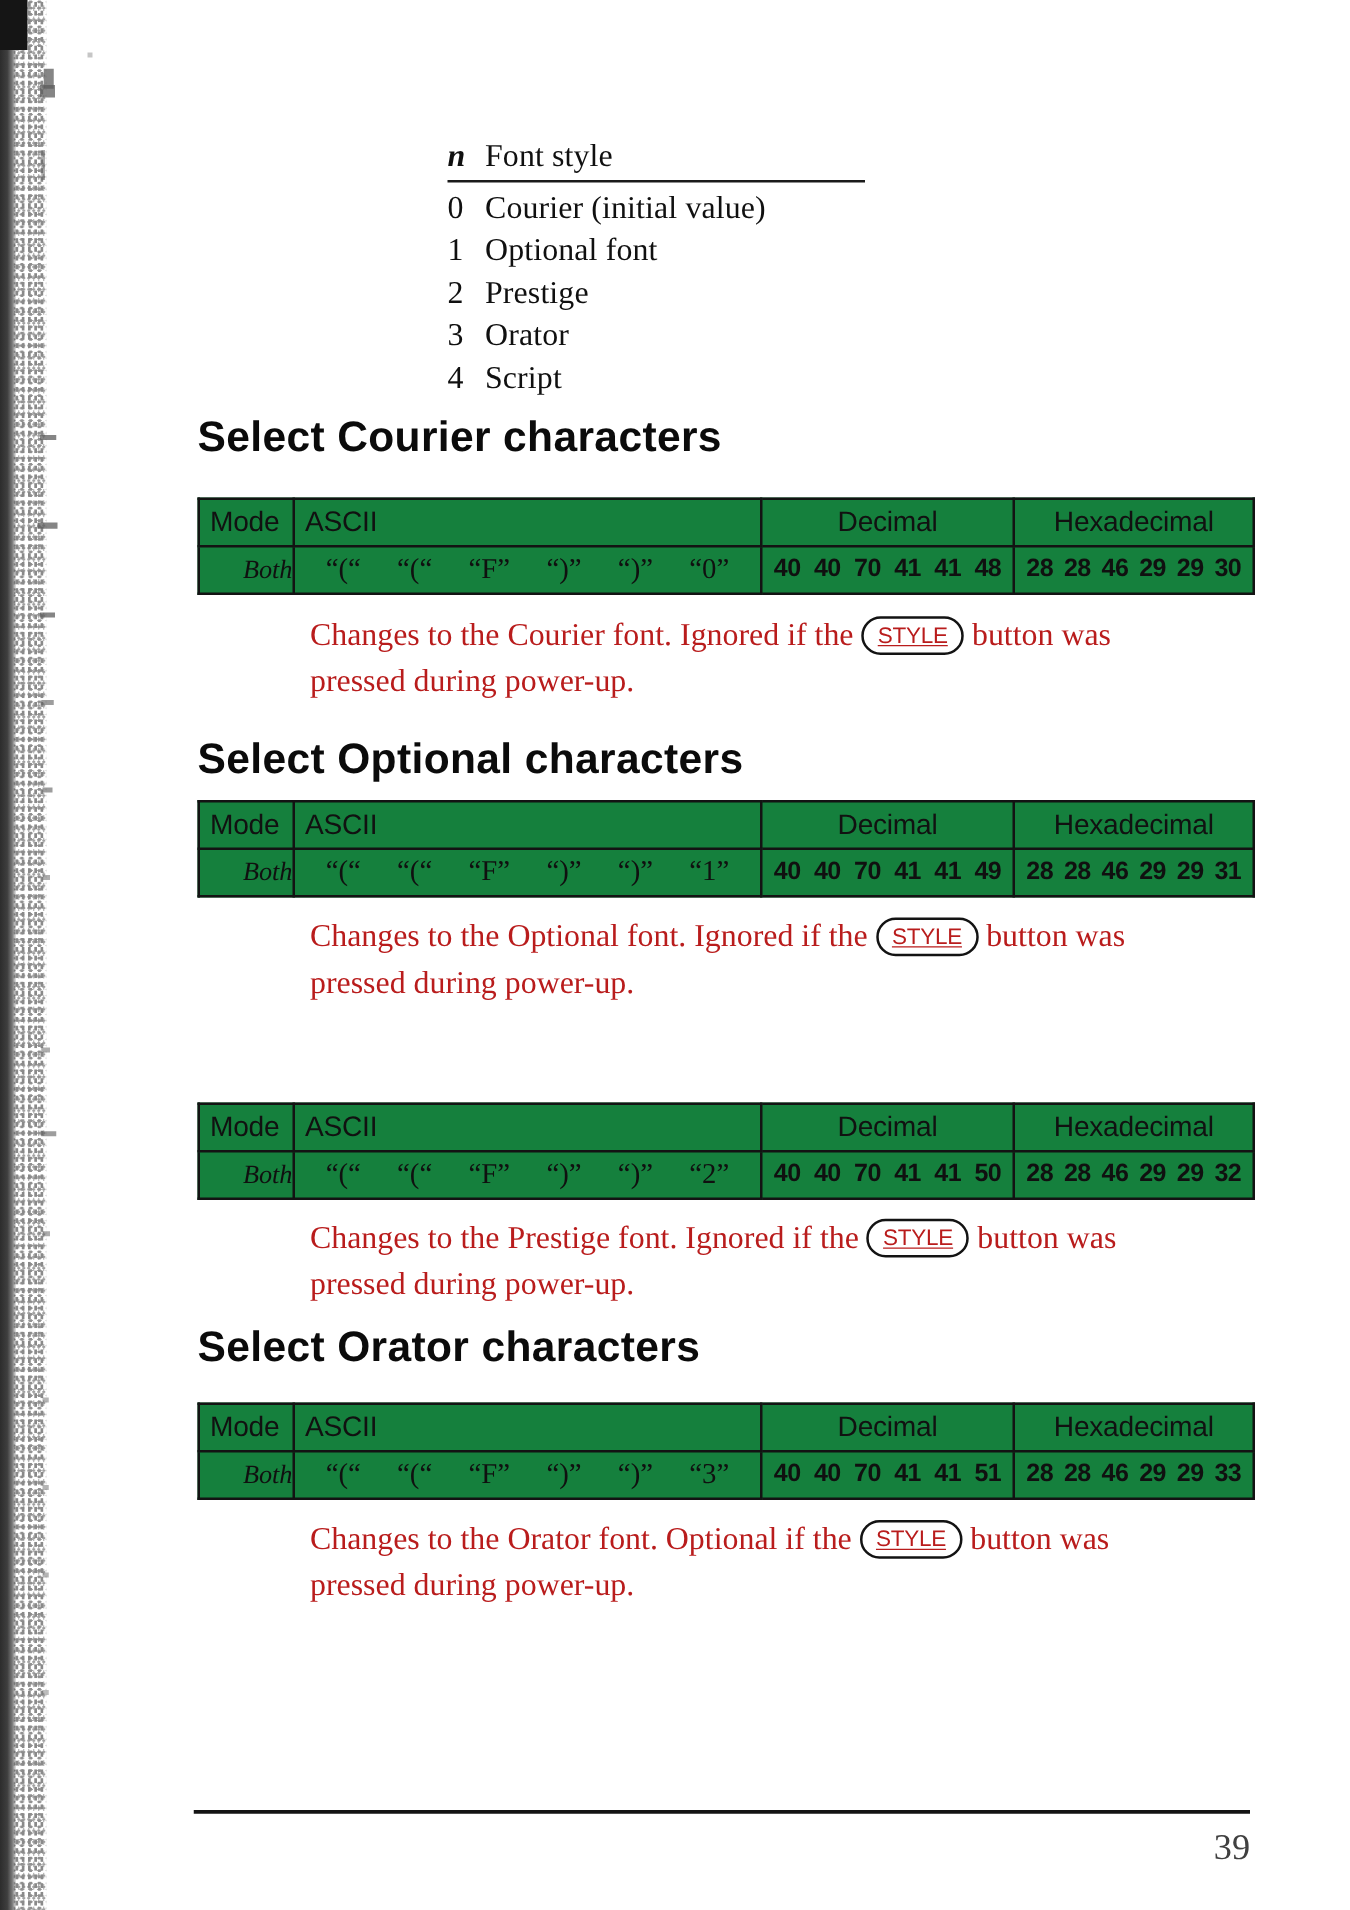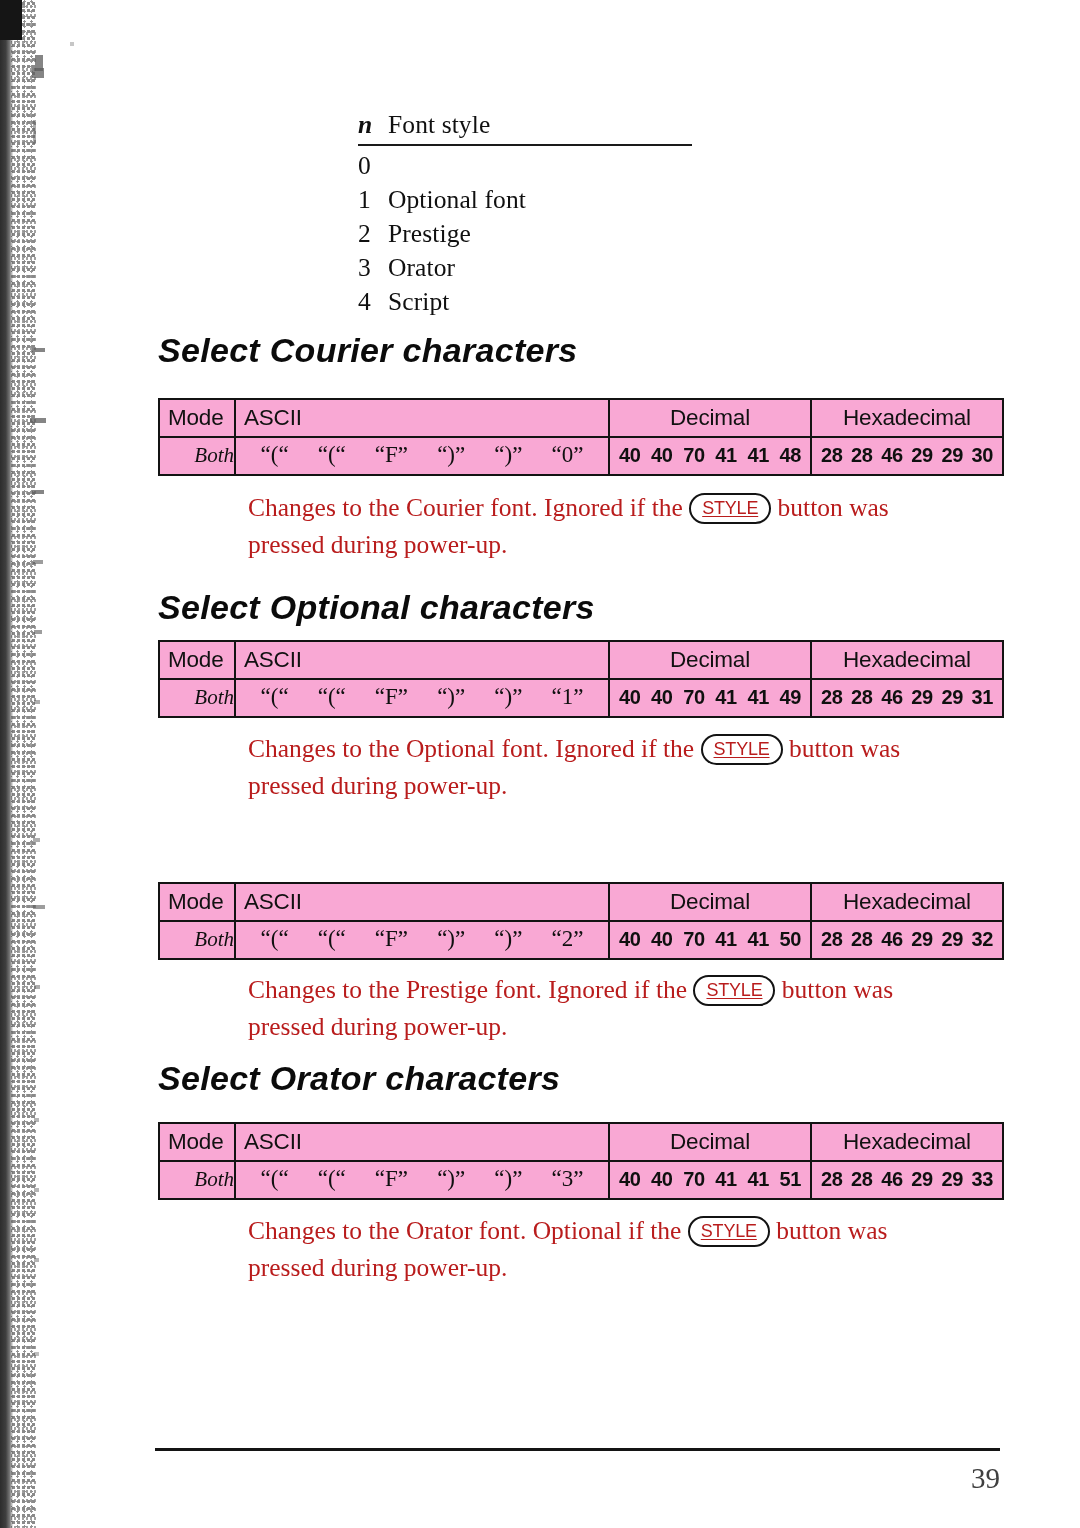--- a/index.html
+++ b/index.html
@@ -87,34 +87,33 @@
     background: #1a1a1a;
     margin: 2px 0 3px 0;
   }
 
   
   h2.section-title {
     position: absolute;
     margin: 0;
     font-family: "Liberation Sans", sans-serif;
     font-weight: bold;
-    font-style: italic;
     font-size: 34px;
     letter-spacing: .3px;
     color: #0b0b0b;
     white-space: nowrap;
   }
 
   
   table.code-table {
     position: absolute;
     border-collapse: collapse;
     table-layout: fixed;
     width: 836px;
-    background: #f9a8d4;
+    background: #15803d;
   }
   table.code-table td {
     border: 2.2px solid #131313;
     padding: 0;
     vertical-align: middle;
     height: 36px;
   }
   .c-mode   { width: 74px; }
   .c-ascii  { width: 372px; }
   .c-dec    { width: 200px; }
@@ -238,20 +237,21 @@
 <div class="page">
 
   <div class="nlist">
     <div class="nlist-row head">
       <span class="nlist-n">n</span>
       <span class="nlist-label">Font style</span>
     </div>
     <div class="nlist-rule"></div>
     <div class="nlist-row">
       <span class="nlist-n">0</span>
+      <span class="nlist-label">Courier (initial value)</span>
     </div>
     <div class="nlist-row">
       <span class="nlist-n">1</span>
       <span class="nlist-label">Optional font</span>
     </div>
     <div class="nlist-row">
       <span class="nlist-n">2</span>
       <span class="nlist-label">Prestige</span>
     </div>
     <div class="nlist-row">

